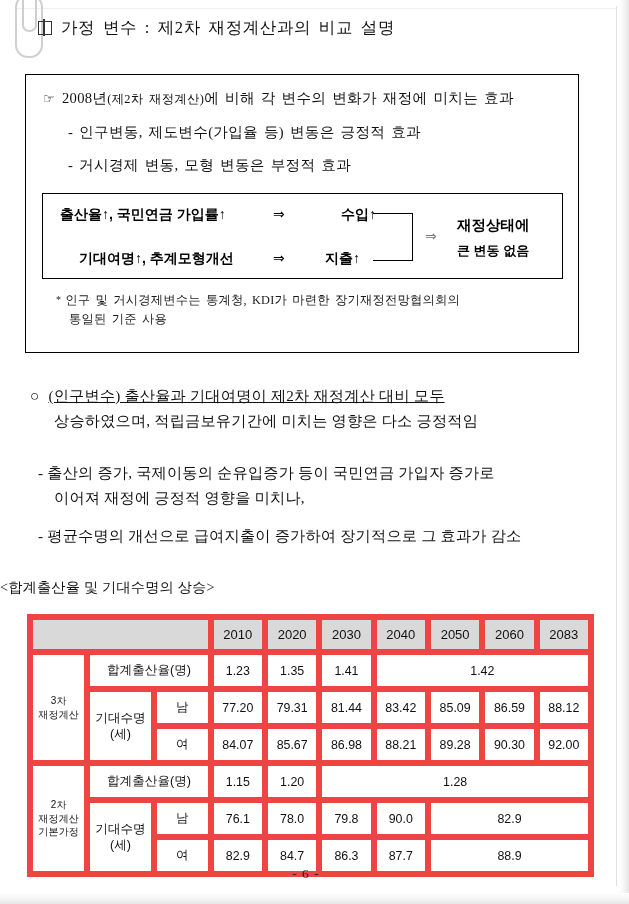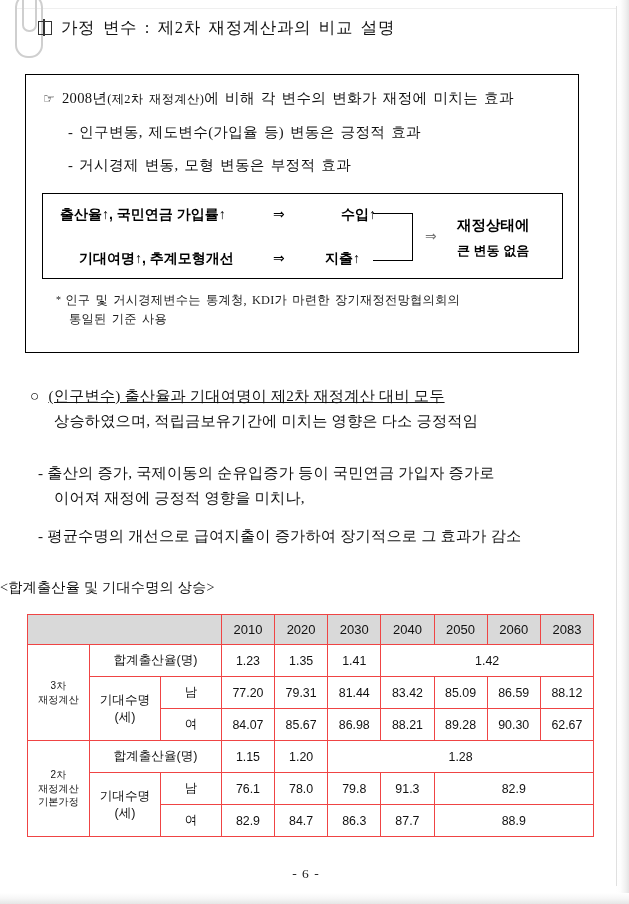--- a/index.html
+++ b/index.html
@@ -239,21 +239,21 @@
   table.data {
     position: absolute;
     left: 27px; top: 614px;
     width: 567px;
     border-collapse: collapse;
     font-family: "Liberation Sans", "DejaVu Sans", sans-serif;
     font-size: 12.4px;
     color: #111;
   }
   table.data td, table.data th {
-    border: 1px solid #ef4444;
+    border: 6px solid #ef4444;
     text-align: center;
     vertical-align: middle;
     padding: 2px 1px;
     font-weight: normal;
   }
   table.data thead td {
     background: #d9d9d9;
     height: 25px;
     font-size: 13px;
   }
@@ -406,21 +406,21 @@
           <td>88.12</td>
         </tr>
         <tr>
           <td class="col-c">여</td>
           <td>84.07</td>
           <td>85.67</td>
           <td>86.98</td>
           <td>88.21</td>
           <td>89.28</td>
           <td>90.30</td>
-          <td>62.67</td>
+          <td>92.00</td>
         </tr>
 
         <tr class="t-secsep">
           <td rowspan="3" class="rowhead col-a">
             <span>2차</span><br>
             <span>재정계산</span><br>
             <span>기본가정</span>
           </td>
           <td colspan="2" class="lab-wide">합계출산율(명)</td>
           <td>1.15</td>
@@ -429,21 +429,21 @@
         </tr>
         <tr>
           <td rowspan="2" class="lab-tall col-b">
             <span>기대수명</span><br>
             <span>(세)</span>
           </td>
           <td class="col-c">남</td>
           <td>76.1</td>
           <td>78.0</td>
           <td>79.8</td>
-          <td>91.3</td>
+          <td>90.0</td>
           <td colspan="3">82.9</td>
         </tr>
         <tr class="t-bottom">
           <td class="col-c">여</td>
           <td>82.9</td>
           <td>84.7</td>
           <td>86.3</td>
           <td>87.7</td>
           <td colspan="3">88.9</td>
         </tr>

